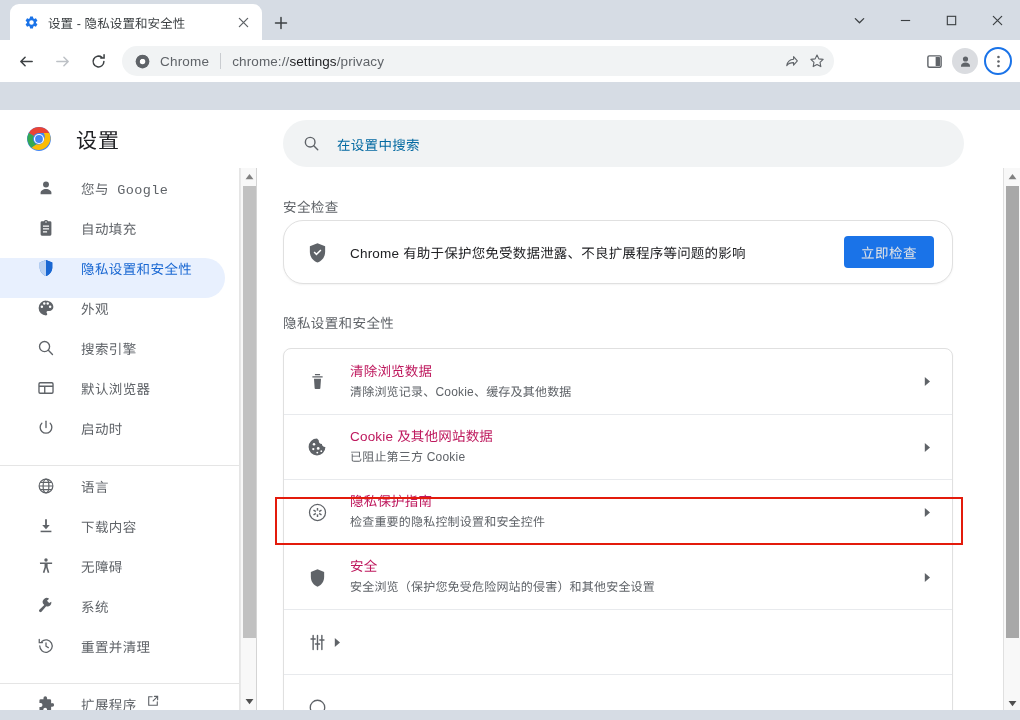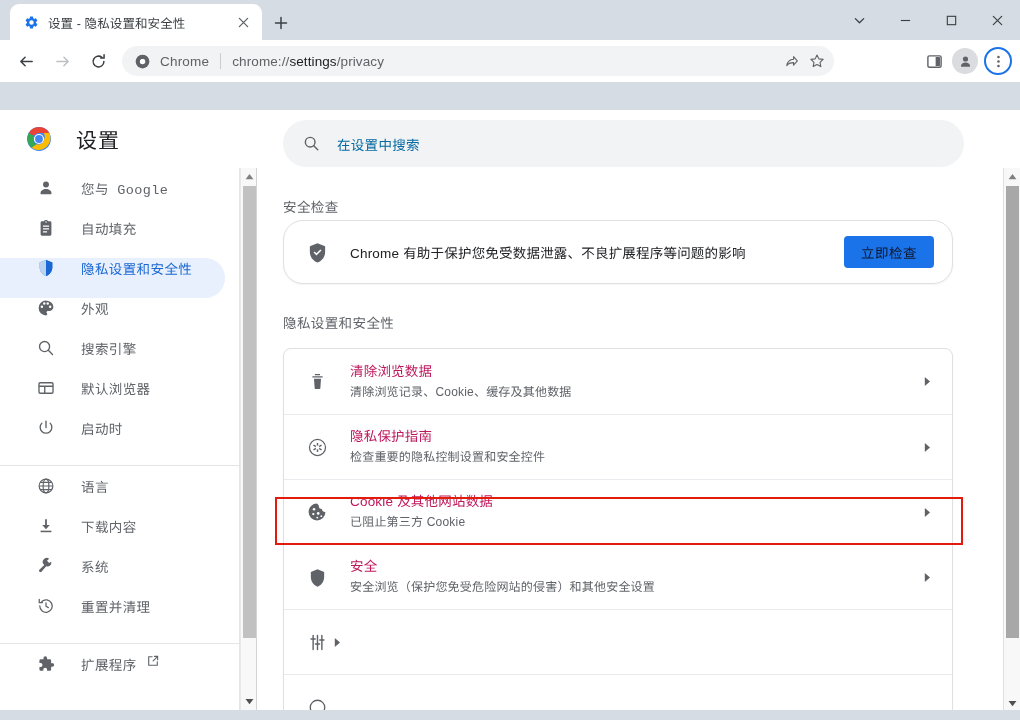--- a/index.html
+++ b/index.html
@@ -214,21 +214,21 @@
     border-radius: 20px;
     box-shadow: 0 1px 2px rgba(60,64,67,.06);
   }
   .safety-row {
     display: flex; align-items: center;
     height: 62px; padding: 0 18px 0 22px;
   }
   .safety-ico { width: 22px; height:22px; flex:0 0 22px; display:flex;align-items:center;justify-content:center; }
   .safety-text { flex: 1 1 auto; margin-left: 22px; font-size: 13.5px; color: #202124; letter-spacing:.2px; }
   .btn-primary {
-    background: #1a73e8; color: #0f172a;
+    background: #1a73e8; color: #e5e5e5;
     border: none; border-radius: 4px;
     height: 32px; padding: 0 17px;
     font-size: 13.5px; letter-spacing: .5px;
     font-family: inherit;
     cursor: pointer;
   }
 
   .list-card {
     margin: 16px 32px 0 25px;
     background: #ffffff;
@@ -519,20 +519,29 @@
         <div class="nav-item">
           <span class="ni-ico">
             <svg width="18" height="18" viewBox="0 0 20 20" fill="#5f6368">
               <path d="M9 2.6h2v6.4h3.2L10 13.6 5.8 9h3.2z"></path>
                 <rect x="4" y="15.2" width="12" height="1.7"></rect>
             </svg>
           </span>
           <span class="ni-label">下载内容</span>
         </div>
 
+        <div class="nav-item">
+          <span class="ni-ico">
+            <svg width="18" height="18" viewBox="0 0 20 20" fill="#5f6368">
+              <circle cx="10" cy="3.4" r="1.9"></circle>
+              <path d="M3.2 6.2h13.6v1.7h-5v3.1l1.9 6.2-1.7.5-1.9-6-1.9 6-1.7-.5 1.9-6.2V7.9h-5z"></path>
+            </svg>
+          </span>
+          <span class="ni-label">无障碍</span>
+        </div>
 
         <div class="nav-item">
           <span class="ni-ico">
             <svg width="18" height="18" viewBox="0 0 20 20" fill="#5f6368">
               <path d="M15.8 5.2a4.3 4.3 0 0 1-5.6 5.1L5 16.4a1.6 1.6 0 0 1-2.4-2.1l5.5-5.4A4.3 4.3 0 0 1 13.5 2l-2.4 2.3 2.4 2.4z"></path>
             </svg>
           </span>
           <span class="ni-label">系统</span>
         </div>
 
@@ -606,39 +615,20 @@
 
         <div class="list-row">
           <span class="lr-ico">
             <svg width="19" height="19" viewBox="0 0 20 20" fill="#5f6368">
               <path d="M7.3 2.2h5.4v1.3H7.3zM4.6 4.4h10.8v1.5H4.6zM6.3 7.1h7.4l-.7 10.1a.9.9 0 0 1-.9.8H7.9a.9.9 0 0 1-.9-.8z"></path>
             </svg>
           </span>
           <span class="lr-text">
             <span class="lr-title">清除浏览数据</span><br>
             <span class="lr-sub">清除浏览记录、Cookie、缓存及其他数据</span>
-          </span>
-          <span class="lr-arrow">
-            <svg width="9" height="11" viewBox="0 0 9 11" fill="#5f6368">
-                <path d="M1.8 .9 L7 5.5 L1.8 10.1 Z"></path>
-              </svg>
-          </span>
-        </div>
-
-        <div class="list-row">
-          <span class="lr-ico">
-            <svg width="21" height="21" viewBox="0 0 22 22" fill="none" stroke="#5f6368" stroke-width="1.3">
-              <circle cx="11" cy="11" r="8.4"></circle>
-              <path d="M11 6.3 V15.7 M6.8 8.6 L15.2 13.4 M15.2 8.6 L6.8 13.4" stroke-width="1.5"></path>
-              <circle cx="11" cy="11" r="2.1" fill="#ffffff" stroke="none"></circle>
-            </svg>
-          </span>
-          <span class="lr-text">
-            <span class="lr-title">隐私保护指南</span><br>
-            <span class="lr-sub">检查重要的隐私控制设置和安全控件</span>
           </span>
           <span class="lr-arrow">
             <svg width="9" height="11" viewBox="0 0 9 11" fill="#5f6368">
                 <path d="M1.8 .9 L7 5.5 L1.8 10.1 Z"></path>
               </svg>
           </span>
         </div>
 
         <div class="list-row">
           <span class="lr-ico">
@@ -657,20 +647,39 @@
           </span>
           <span class="lr-arrow">
             <svg width="9" height="11" viewBox="0 0 9 11" fill="#5f6368">
                 <path d="M1.8 .9 L7 5.5 L1.8 10.1 Z"></path>
               </svg>
           </span>
         </div>
 
         <div class="list-row">
           <span class="lr-ico">
+            <svg width="21" height="21" viewBox="0 0 22 22" fill="none" stroke="#5f6368" stroke-width="1.3">
+              <circle cx="11" cy="11" r="8.4"></circle>
+              <path d="M11 6.3 V15.7 M6.8 8.6 L15.2 13.4 M15.2 8.6 L6.8 13.4" stroke-width="1.5"></path>
+              <circle cx="11" cy="11" r="2.1" fill="#ffffff" stroke="none"></circle>
+            </svg>
+          </span>
+          <span class="lr-text">
+            <span class="lr-title">隐私保护指南</span><br>
+            <span class="lr-sub">检查重要的隐私控制设置和安全控件</span>
+          </span>
+          <span class="lr-arrow">
+            <svg width="9" height="11" viewBox="0 0 9 11" fill="#5f6368">
+                <path d="M1.8 .9 L7 5.5 L1.8 10.1 Z"></path>
+              </svg>
+          </span>
+        </div>
+
+        <div class="list-row">
+          <span class="lr-ico">
             <svg width="19" height="19" viewBox="0 0 20 20" fill="#5f6368">
               <path d="M10 1.3 L17 4.2v5.4c0 4.6-3 8.9-7 10.2-4-1.3-7-5.6-7-10.2V4.2z"></path>
             </svg>
           </span>
           <span class="lr-text">
             <span class="lr-title">安全</span><br>
             <span class="lr-sub">安全浏览（保护您免受危险网站的侵害）和其他安全设置</span>
           </span>
           <span class="lr-arrow">
             <svg width="9" height="11" viewBox="0 0 9 11" fill="#5f6368">

